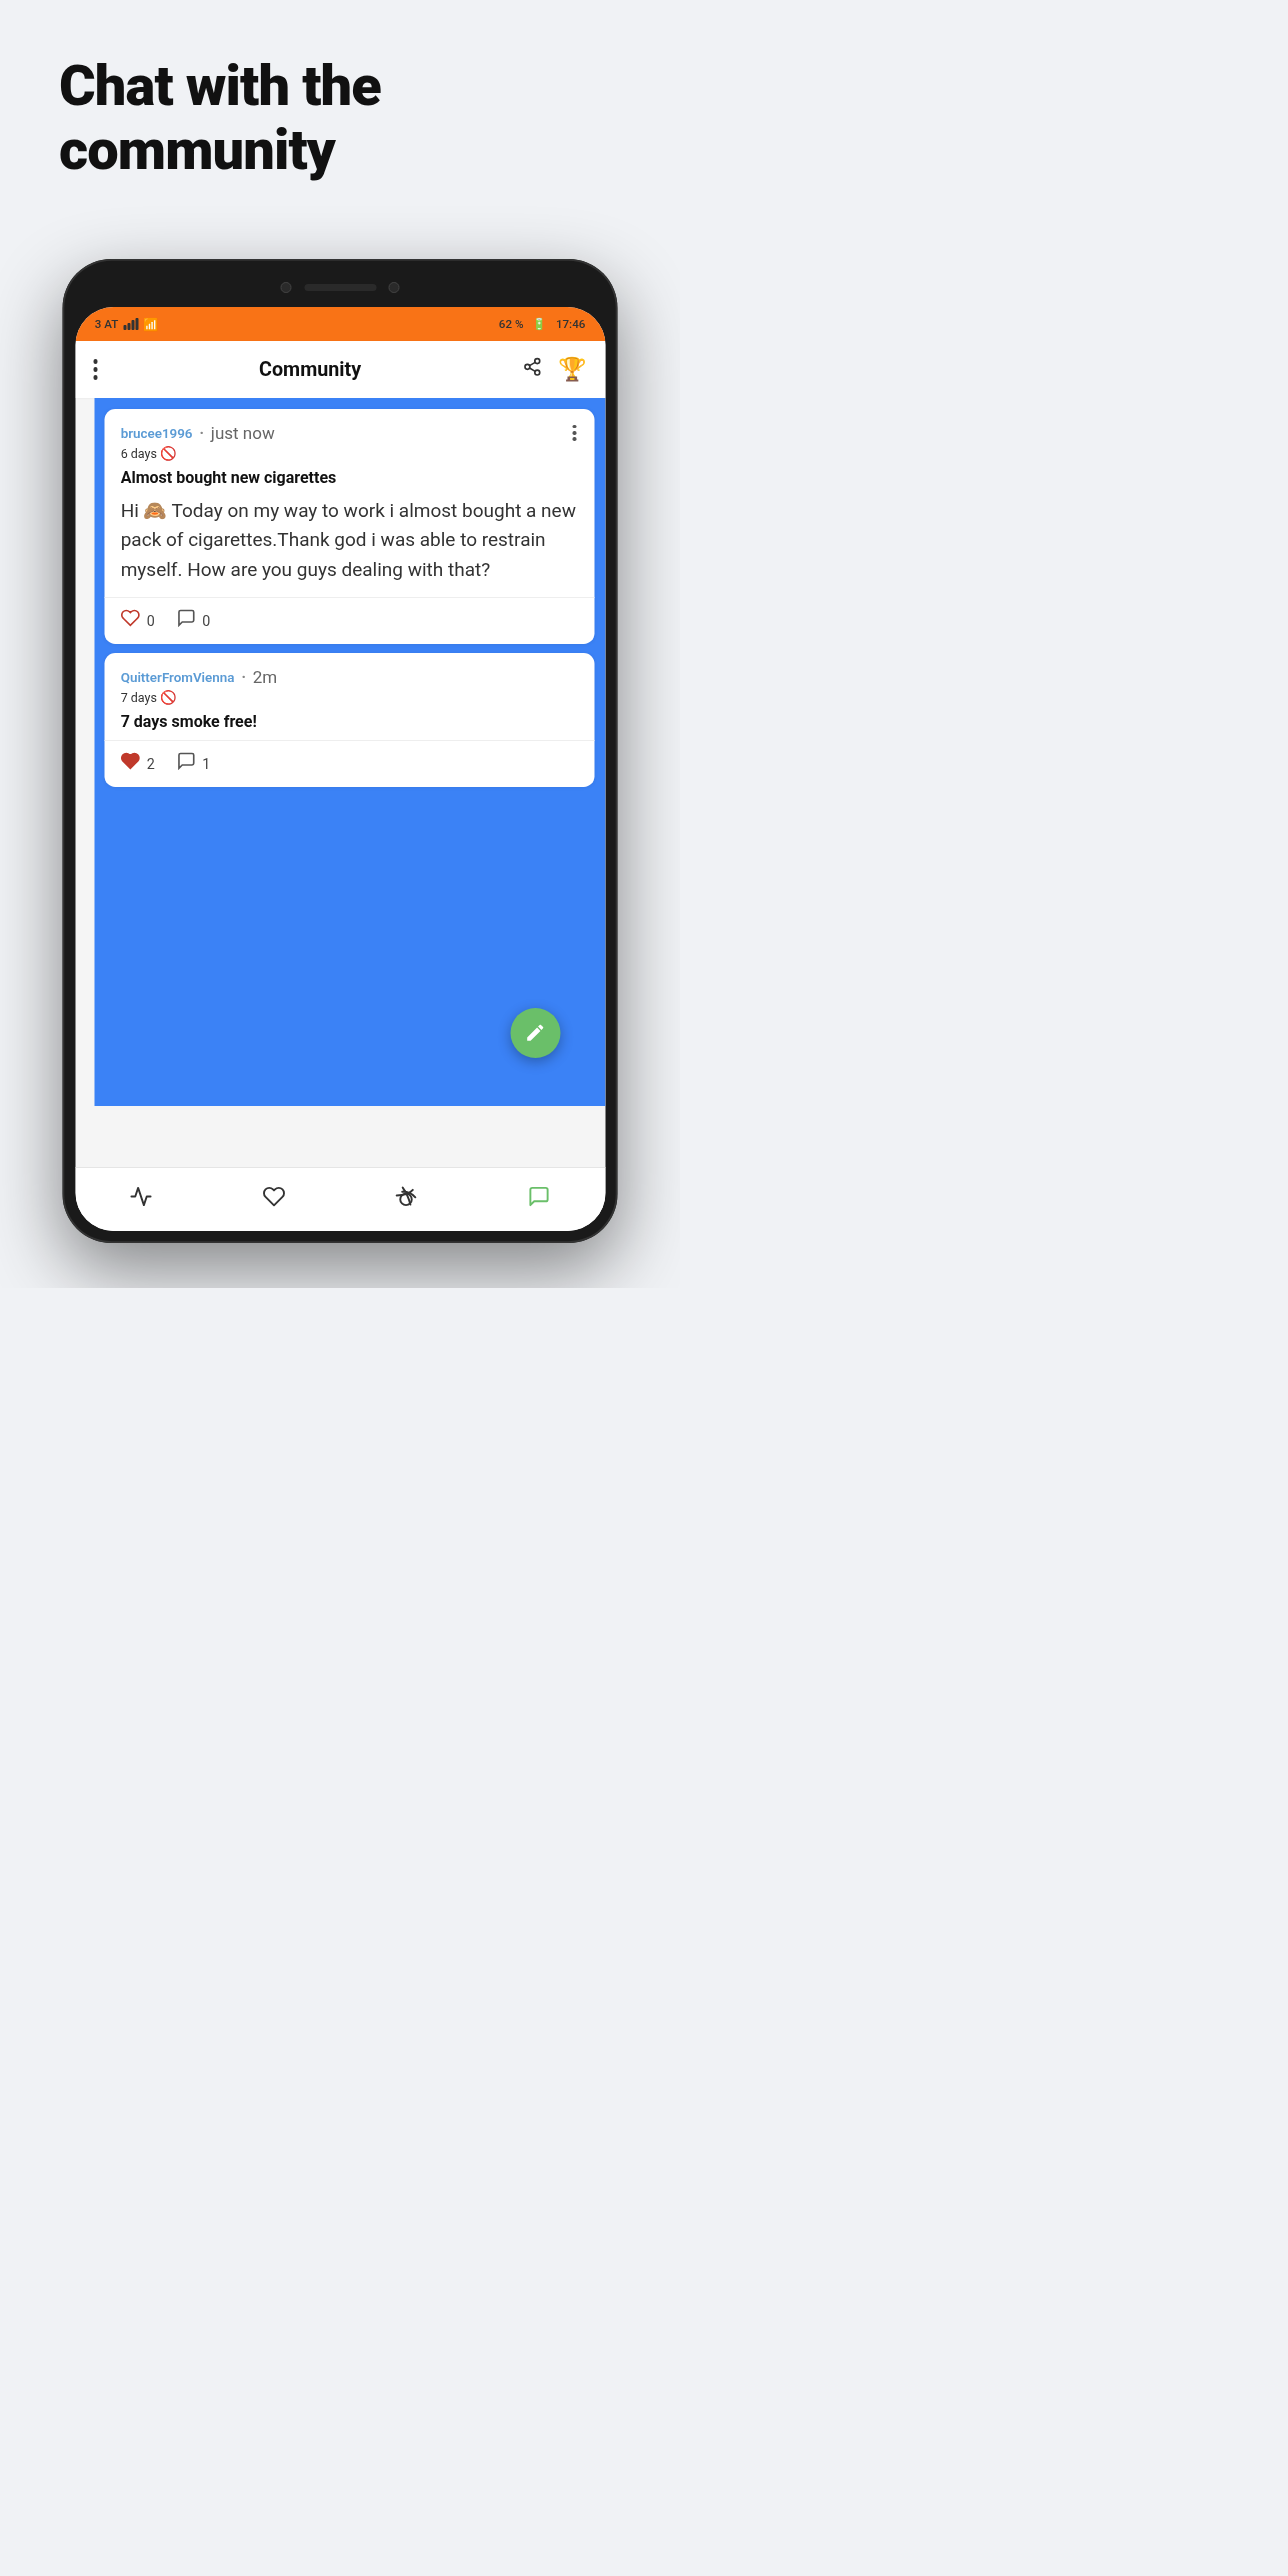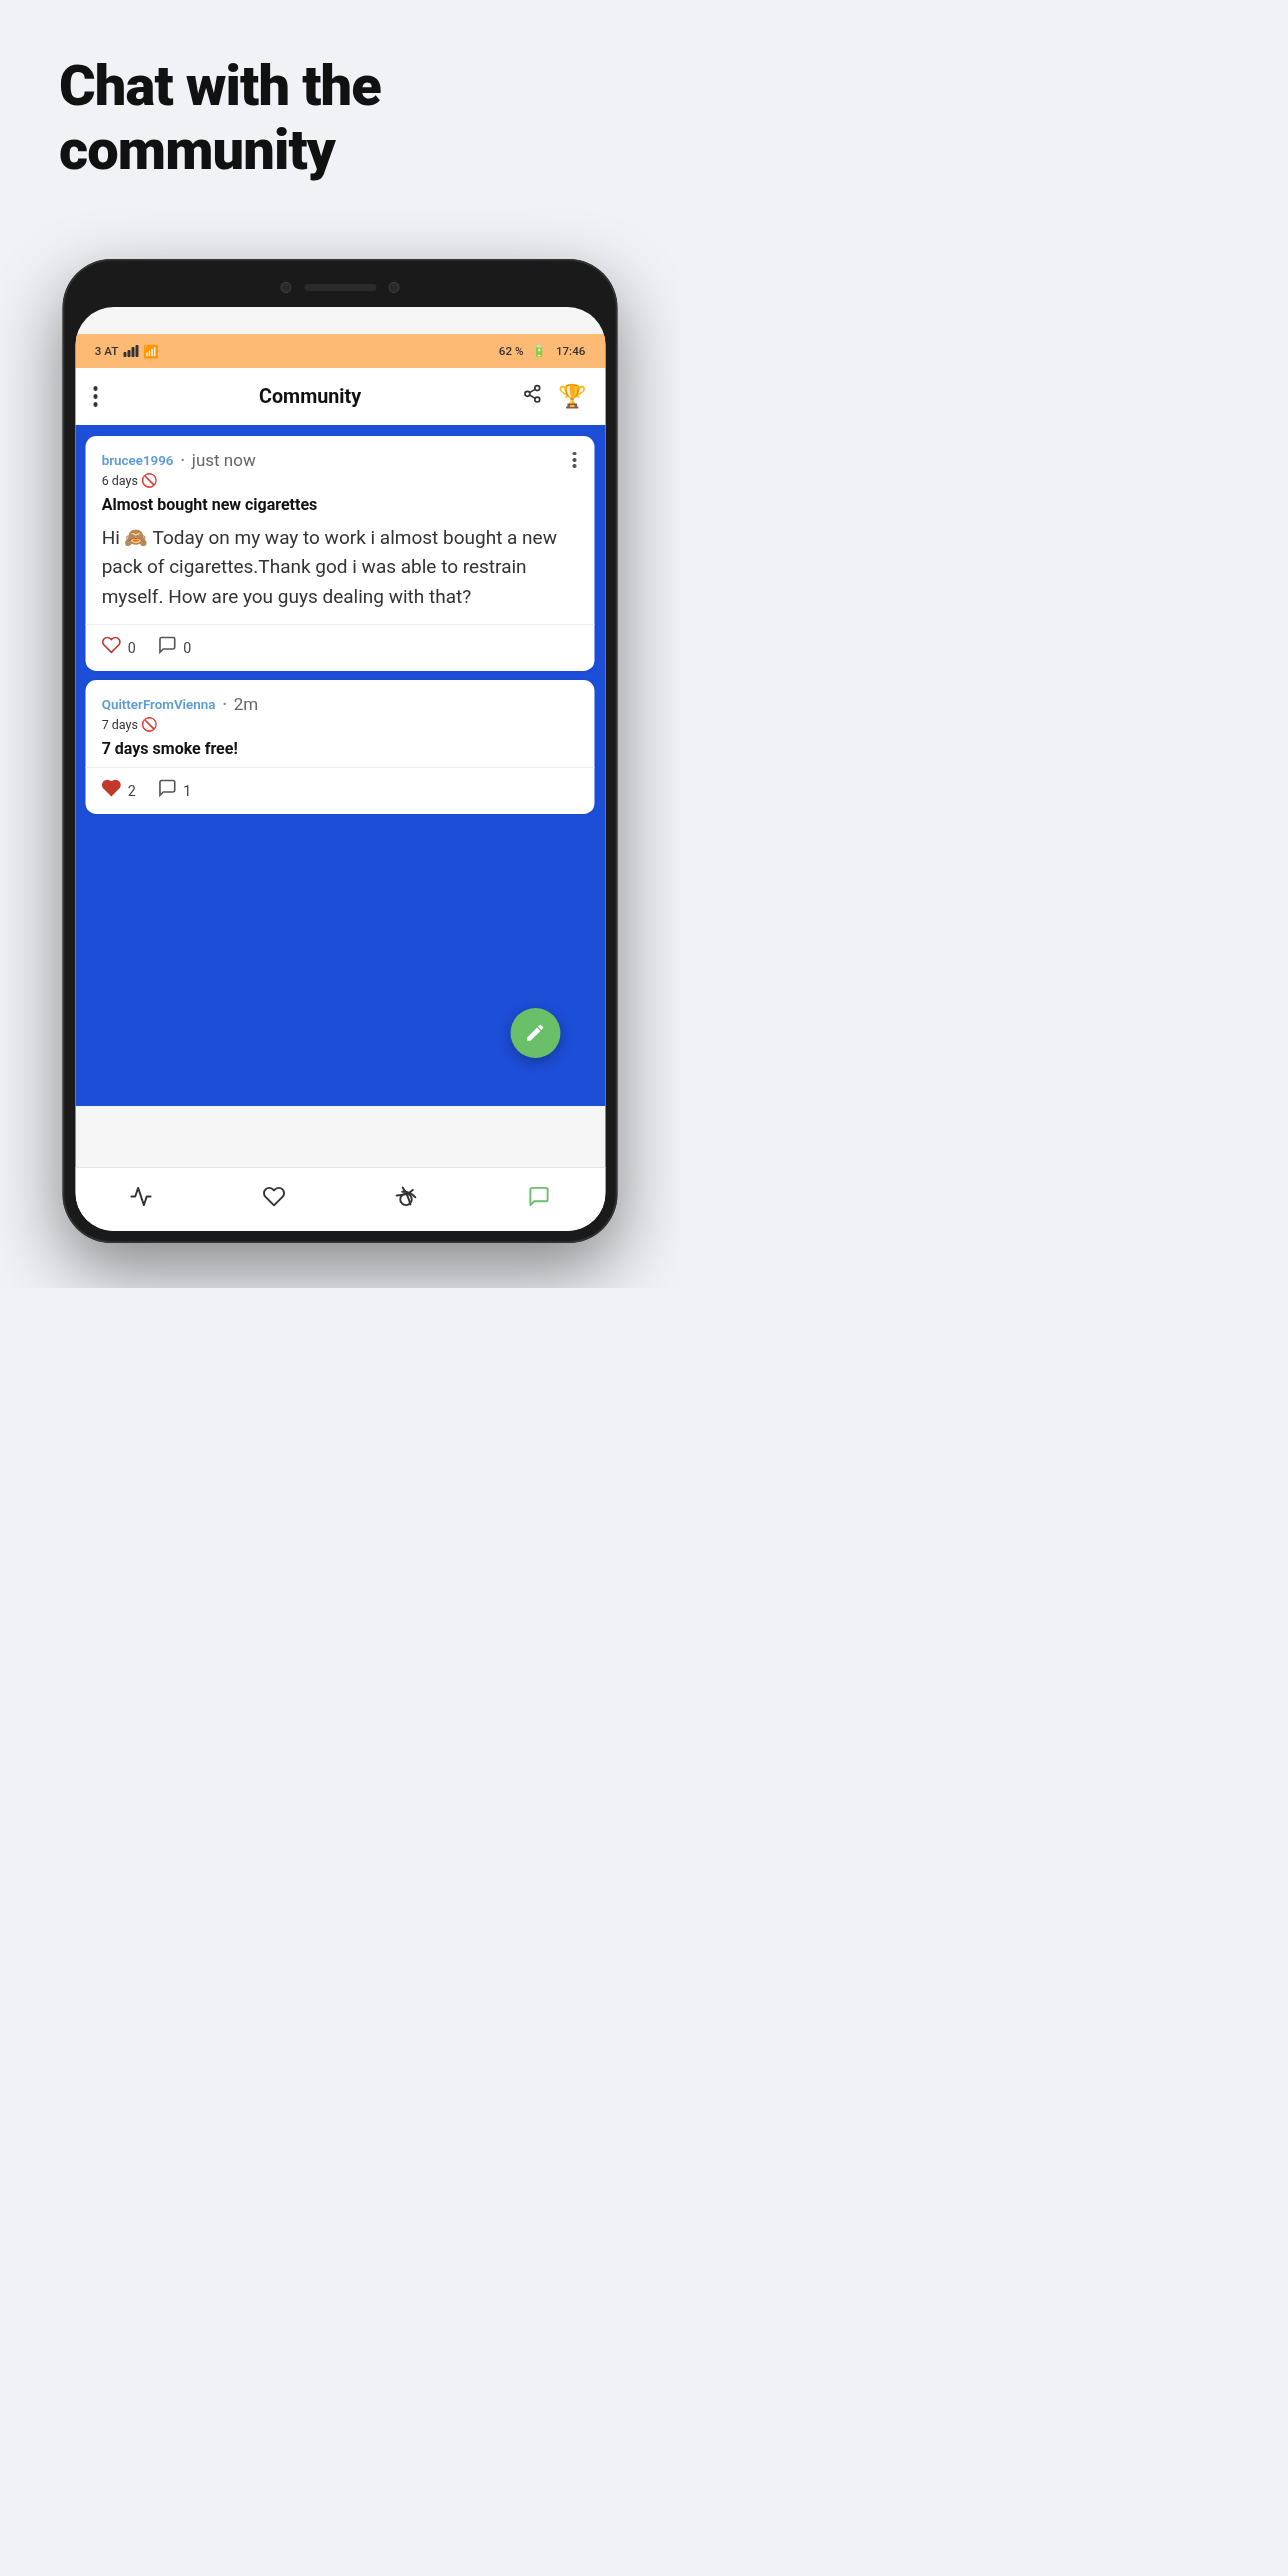--- a/index.html
+++ b/index.html
@@ -80,31 +80,30 @@
       flex: 1;
       background: #f5f5f5;
       border-radius: 38px;
       overflow: hidden;
       display: flex;
       flex-direction: column;
     }
 
     
     .status-bar {
-      background: #fdba74;
+      background: #f97316;
       height: 34px;
       display: flex;
       align-items: center;
       justify-content: space-between;
       padding: 0 19.7px;
       font-size: 11.6px;
       font-weight: 500;
       color: #333;
       flex-shrink: 0;
-      margin-top: 27px;
     }
     .status-left { display: flex; align-items: center; gap: 5.4px; }
     .status-right { display: flex; align-items: center; gap: 9px; }
     .signal-bars {
       display: flex; align-items: flex-end; gap: 1.3px; height: 11.6px;
     }
     .signal-bars span {
       width: 2.7px; background: #333; border-radius: 0.9px;
     }
     .wifi-icon { font-size: 12.5px; }
@@ -147,25 +146,26 @@
       color: #333;
     }
     .trophy-icon {
       font-size: 23px;
     }
 
     
     .feed {
       flex: 1;
       overflow-y: auto;
-      background: #1d4ed8;
+      background: #3b82f6;
       padding: 10.7px 0;
       display: flex;
       flex-direction: column;
       gap: 9px;
+      margin-left: 19px;
     }
 
     
     .post-card {
       background: #fff;
       border-radius: 10.7px;
       margin: 0 10.7px;
       padding: 14.3px 16px 10.7px;
       box-shadow: 0 0.9px 3.6px rgba(0,0,0,0.06);
     }

